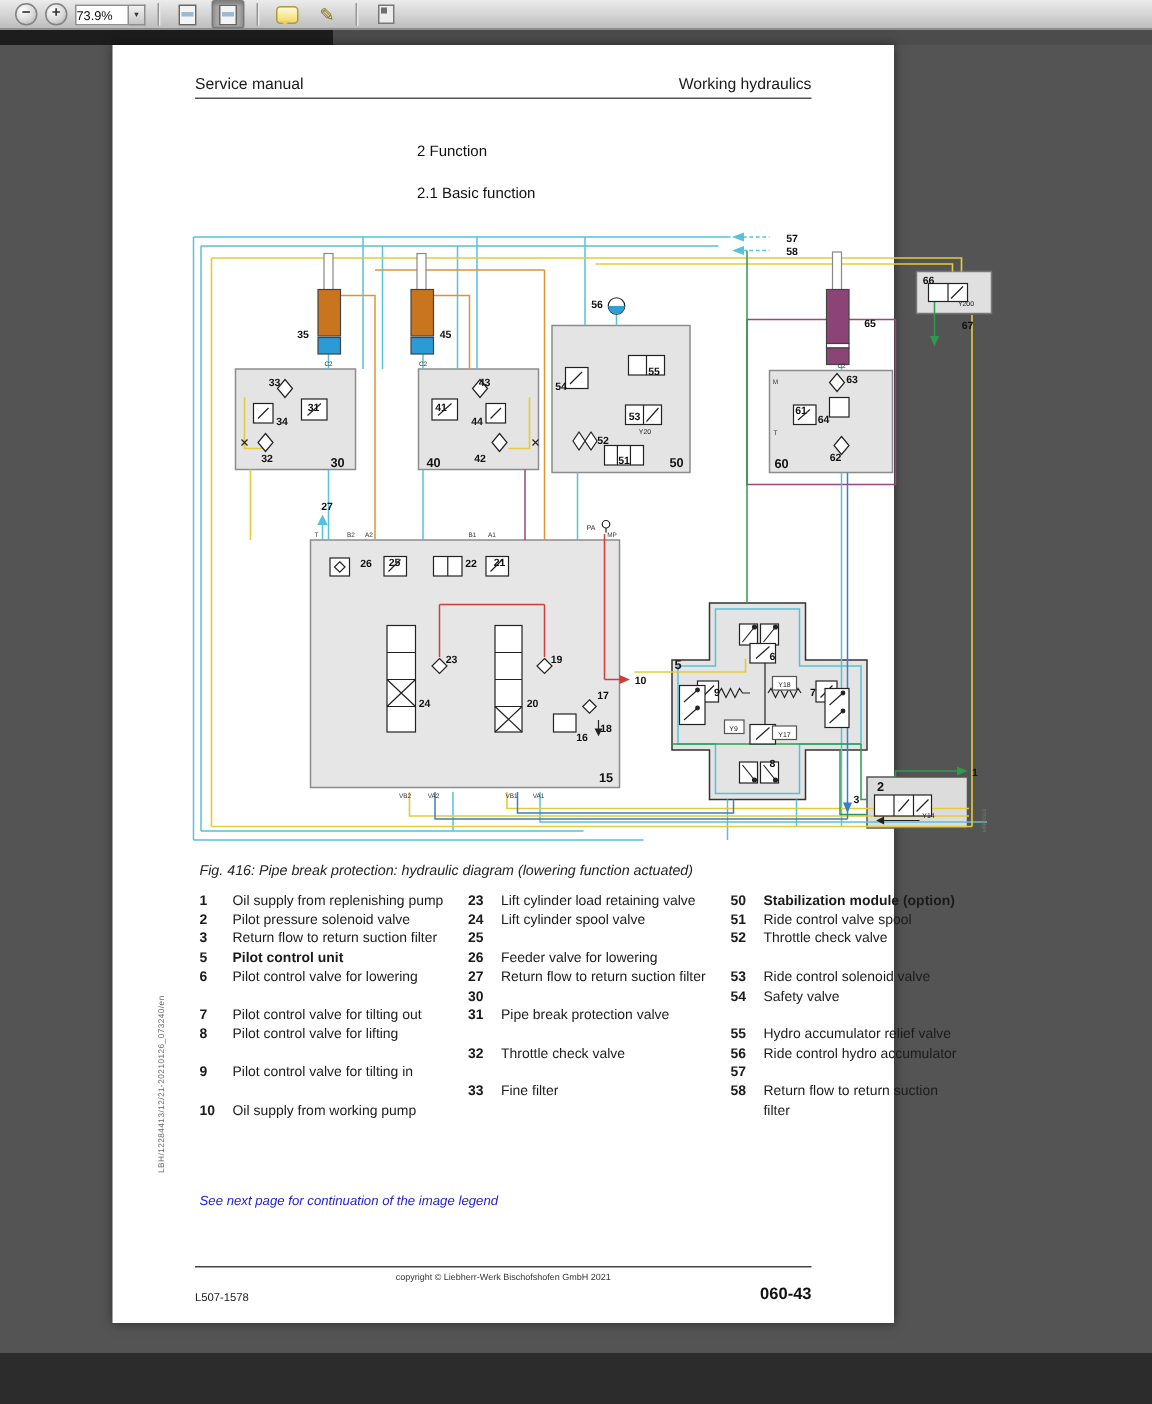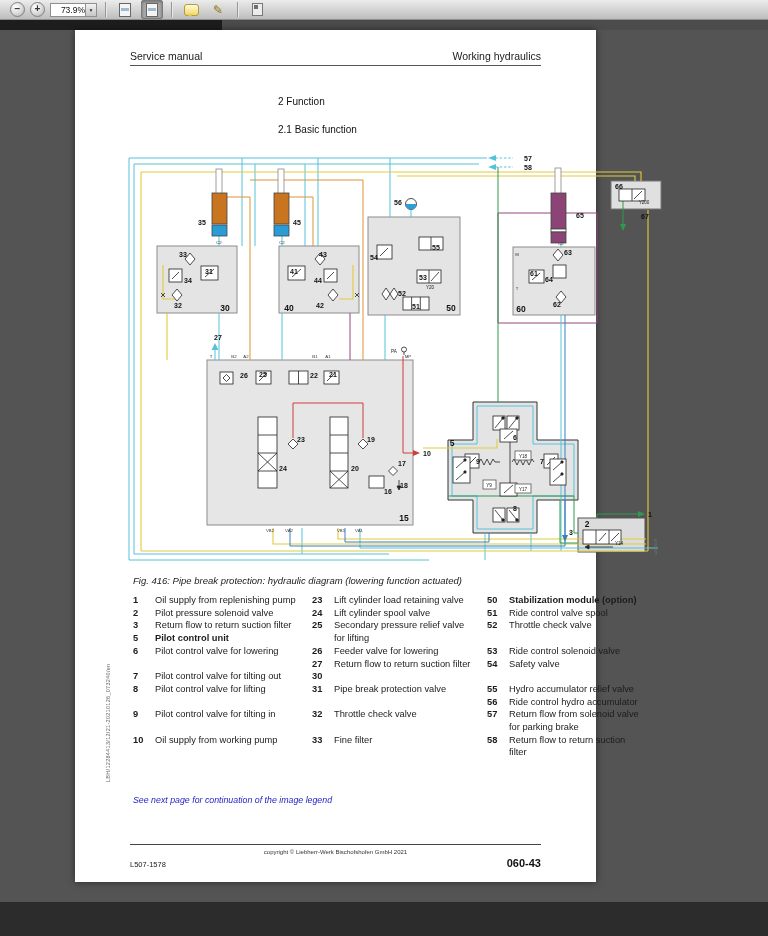--- a/index.html
+++ b/index.html
@@ -4,21 +4,21 @@
 <style>
   html,body{margin:0;padding:0;background:#545454;font-family:"Liberation Sans","DejaVu Sans",sans-serif;}
   .stage{position:relative;width:768px;height:936px;overflow:hidden;background:#545454;}
   
   .tb{position:absolute;top:0;left:0;width:768px;height:20px;background:linear-gradient(#ececec,#bdbdbd);
       border-bottom:1px solid #8f8f8f;display:flex;align-items:center;padding-left:10px;gap:5px;box-sizing:border-box;z-index:5;}
   .cbtn{width:15px;height:15px;border-radius:50%;border:1px solid #828282;box-sizing:border-box;
         background:radial-gradient(circle at 35% 30%,#ffffff,#d9d9d9 55%,#a8a8a8);
         font:bold 10px/12px "Liberation Sans",sans-serif;text-align:center;color:#333;}
   .zoombox{width:36px;height:14px;background:#fff;border:1px solid #8f8f8f;box-sizing:border-box;
-           font-size:8.5px;line-height:12px;text-align:right;color:#111;}
+           font-size:8.5px;line-height:12px;text-align:left;color:#111;}
   .zdrop{width:11px;height:14px;border:1px solid #8f8f8f;border-left:none;box-sizing:border-box;
          background:linear-gradient(#f2f2f2,#c6c6c6);font-size:5px;line-height:12px;text-align:center;color:#333;}
   .sep{width:1px;height:15px;background:#979797;box-shadow:1px 0 0 #e8e8e8;margin:0 3px;}
   .tbtn{width:20px;height:17px;display:flex;align-items:center;justify-content:center;border:1px solid transparent;border-radius:2px;}
   .tbtn.pressed{background:#a7a7a7;border-color:#7b7b7b;box-shadow:inset 0 1px 3px rgba(0,0,0,.35);}
   .pageicon{width:10px;height:12px;background:#f4f4f4;border:1px solid #666;position:relative;}
   .pageicon::after{content:"";position:absolute;left:1px;right:1px;top:4px;height:3px;background:#9fb9d0;}
   .bubble{width:13px;height:10px;background:linear-gradient(#fffbd8,#f2d868);border:1px solid #b49a38;border-radius:3px;position:relative;}
   .bubble::after{content:"";position:absolute;left:2px;bottom:-5px;border:3px solid transparent;border-top-color:#e8cd5d;}
   .pen{font-size:12px;line-height:12px;color:#8a7100;}
@@ -395,21 +395,20 @@
           <div class="lrow">
             <span class="n">23</span>
             <span class="t">Lift cylinder load retaining valve</span>
           </div>
           <div class="lrow">
             <span class="n">24</span>
             <span class="t">Lift cylinder spool valve</span>
           </div>
           <div class="lrow">
             <span class="n">25</span>
-            <span class="t">Secondary pressure relief valve for lifting</span>
           </div>
           <div class="lrow">
             <span class="n">26</span>
             <span class="t">Feeder valve for lowering</span>
           </div>
           <div class="lrow">
             <span class="n">27</span>
             <span class="t">Return flow to return suction filter</span>
           </div>
           <div class="lrow b">
@@ -452,21 +451,20 @@
           <div class="lrow g">
             <span class="n">55</span>
             <span class="t">Hydro accumulator relief valve</span>
           </div>
           <div class="lrow">
             <span class="n">56</span>
             <span class="t">Ride control hydro accumulator</span>
           </div>
           <div class="lrow">
             <span class="n">57</span>
-            <span class="t">Return flow from solenoid valve for parking brake</span>
           </div>
           <div class="lrow">
             <span class="n">58</span>
             <span class="t">Return flow to return suction filter</span>
           </div>
         </div>
     </div>
 
     <div class="abs note">See next page for continuation of the image legend</div>
     <div class="abs sidetext">LBH/12284413/12/21-20210126_073240/en</div>

